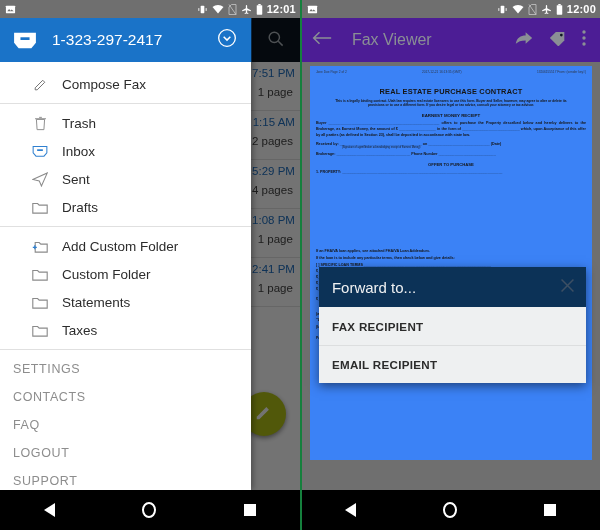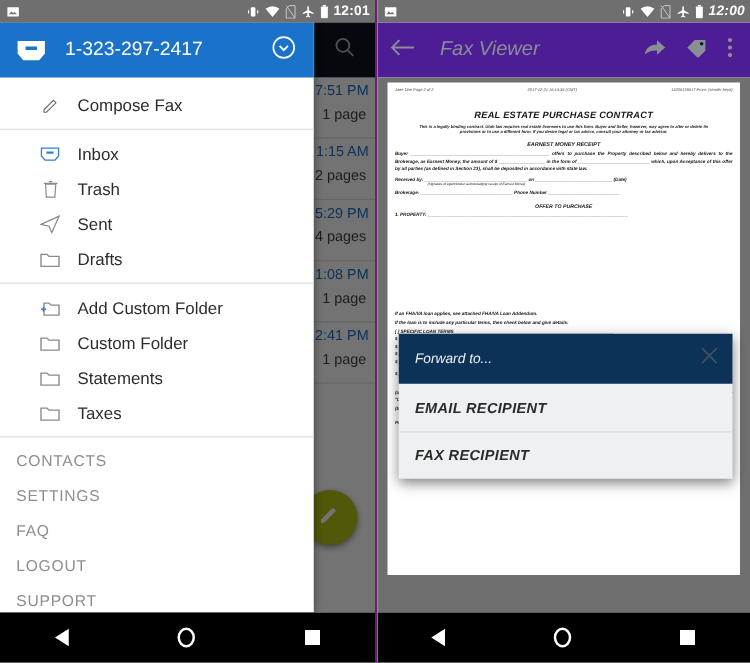--- a/index.html
+++ b/index.html
@@ -4,21 +4,21 @@
 <style>
   * { box-sizing: border-box; margin: 0; padding: 0; }
   html, body {
     width: 600px; height: 530px;
     background: #000;
     font-family: "Liberation Sans", sans-serif;
     overflow: hidden;
   }
   .screens { display: flex; width: 600px; height: 530px; }
   .phone { position: relative; width: 324px; height: 530px; background: #fff; overflow: hidden; }
-  .phone.right { border-left: 2px solid #701a75; font-style: italic; }
+  .phone.right { border-left: 2px solid #15803d; }
 
   
   .statusbar {
     height: 18px; width: 100%;
     display: flex; align-items: center;
     padding: 0 4px 0 5px;
     position: relative; z-index: 40;
   }
   .statusbar.grey { background: #6f6f6f; }
   .statusbar .sb-left { display: flex; align-items: center; gap: 3px; }
@@ -76,21 +76,21 @@
   .d-item.secondary .d-lbl { color: #8d8d8d; font-size: 12.5px; letter-spacing: .6px; }
   .d-item.secondary { padding-left: 13px; height: 28px; }
 
   
   .viewer-bar { height: 44px; background: #4c1d95; display: flex; align-items: center; padding: 0 10px; }
   .viewer-bar .v-title { color: #8a8f95; font-size: 16px; margin-left: 20px; }
   .viewer-bar .v-actions { margin-left: auto; display: flex; align-items: center; gap: 16px; padding-right: 4px; }
   .doc-area { position: absolute; left: 0; top: 62px; right: 0; bottom: 40px; background: #6f6f6f; overflow: hidden; }
   .page {
     position: absolute; left: 8px; right: 8px; top: 4px; bottom: 30px;
-    background: #ffffff; padding: 4px 6px 0 6px; color: #151515;
+    background: #3b82f6; padding: 4px 6px 0 6px; color: #151515;
     font-family: "Liberation Sans", sans-serif;
   }
   .doc-hdr { display: flex; font-size: 3.2px; color: #2a2a2a; justify-content: space-between; opacity: .85; }
   .doc-title { text-align: center; font-weight: bold; font-size: 7.4px; margin-top: 13px; letter-spacing: .2px; }
   .doc-sub { text-align: center; font-size: 3.3px; font-weight: bold; margin-top: 2.5px; line-height: 1.5; padding: 0 14px; }
   .doc-h2 { text-align: center; font-weight: bold; font-size: 4.4px; margin-top: 5px; }
   .doc-p { font-size: 3.7px; font-weight: bold; margin-top: 3px; line-height: 1.55; text-align: justify; }
   .doc-tiny { font-size: 2.6px; margin-left: 26px; }
   .doc-row { font-size: 3.7px; font-weight: bold; margin-top: 3px; }
   .doc-h3 { text-align: center; font-weight: bold; font-size: 4.2px; margin-top: 6px; }
@@ -100,21 +100,21 @@
 
   
   .dialog {
     position: absolute; left: 17px; right: 14px; top: 205px; z-index: 50;
     background: #eef0f1; box-shadow: 0 3px 10px rgba(0,0,0,.5);
   }
   .dlg-head {
     background: #0c3257; height: 40px; display: flex; align-items: center;
     padding: 0 10px 0 13px;
   }
-  .dlg-head .dlg-title { color: #f0f1f2; font-size: 11px; }
+  .dlg-head .dlg-title { color: #f0f1f2; font-size: 15px; }
   .dlg-head .dlg-x { margin-left: auto; }
   .dlg-opt {
     height: 38px; display: flex; align-items: center; padding-left: 13px;
     font-size: 11.6px; font-weight: bold; color: #2b2b2b; letter-spacing: .3px;
   }
   .dlg-opt + .dlg-opt { border-top: 1px solid #dcdedf; }
 
   
   .navbar {
     position: absolute; left: 0; right: 0; bottom: 0; height: 40px;
@@ -255,38 +255,38 @@
             <svg width="15" height="15" viewBox="0 0 24 24">
                 <path d="M3.5 17.3L15.6 5.2l3.2 3.2L6.7 20.5H3.5z" fill="none" stroke="#6d6d6d" stroke-width="1.5"></path>
               </svg>
           </span>
           <span class="d-lbl">Compose Fax</span>
         </div>
         <div class="d-sep"></div>
 
         <div class="d-item">
           <span class="d-ico">
+            <svg width="13" height="15" viewBox="0 0 18 22">
+                <path d="M3 5h12l-1 15H4z" fill="none" stroke="#8a8a8a" stroke-width="1.4"></path>
+                <path d="M1 4h16M7 2h4" stroke="#8a8a8a" stroke-width="1.4"></path>
+              </svg>
+          </span>
+          <span class="d-lbl">Trash</span>
+        </div>
+        <div class="d-item">
+          <span class="d-ico">
             <svg width="16" height="14" viewBox="0 0 28 22">
                 <path d="M2 3h24v11l-5 6H7l-5-6z" fill="none" stroke="#2f80d0" stroke-width="1.8"></path>
                 <path d="M9 8h10v3H9z" fill="#2f80d0"></path>
               </svg>
           </span>
           <span class="d-lbl">Inbox</span>
         </div>
         <div class="d-item">
           <span class="d-ico">
-            <svg width="13" height="15" viewBox="0 0 18 22">
-                <path d="M3 5h12l-1 15H4z" fill="none" stroke="#8a8a8a" stroke-width="1.4"></path>
-                <path d="M1 4h16M7 2h4" stroke="#8a8a8a" stroke-width="1.4"></path>
-              </svg>
-          </span>
-          <span class="d-lbl">Trash</span>
-        </div>
-        <div class="d-item">
-          <span class="d-ico">
             <svg width="16" height="15" viewBox="0 0 22 20">
                 <path d="M1 10L21 1 13 19l-3-7z" fill="none" stroke="#8a8a8a" stroke-width="1.4"></path>
               </svg>
           </span>
           <span class="d-lbl">Sent</span>
         </div>
         <div class="d-item">
           <span class="d-ico">
             <svg width="16" height="13" viewBox="0 0 20 16">
                 <path d="M1 3h6l2 2h10v10H1z" fill="none" stroke="#8a8a8a" stroke-width="1.4"></path>
@@ -325,24 +325,24 @@
           <span class="d-ico">
             <svg width="16" height="13" viewBox="0 0 20 16">
                 <path d="M1 3h6l2 2h10v10H1z" fill="none" stroke="#8a8a8a" stroke-width="1.4"></path>
               </svg>
           </span>
           <span class="d-lbl">Taxes</span>
         </div>
         <div class="d-sep"></div>
 
         <div class="d-item secondary">
+          <span class="d-lbl">SETTINGS</span>
+        </div>
+        <div class="d-item secondary">
           <span class="d-lbl">CONTACTS</span>
-        </div>
-        <div class="d-item secondary">
-          <span class="d-lbl">SETTINGS</span>
         </div>
         <div class="d-item secondary">
           <span class="d-lbl">FAQ</span>
         </div>
         <div class="d-item secondary">
           <span class="d-lbl">LOGOUT</span>
         </div>
         <div class="d-item secondary">
           <span class="d-lbl">SUPPORT</span>
         </div>
@@ -483,22 +483,22 @@
 
       <div class="dialog">
         <div class="dlg-head">
           <span class="dlg-title">Forward to...</span>
           <span class="dlg-x">
             <svg width="17" height="17" viewBox="0 0 20 20">
                 <path d="M3 3l14 14M17 3L3 17" stroke="#3d4f63" stroke-width="1.8"></path>
               </svg>
           </span>
         </div>
+        <div class="dlg-opt">FAX RECIPIENT</div>
         <div class="dlg-opt">EMAIL RECIPIENT</div>
-        <div class="dlg-opt">FAX RECIPIENT</div>
       </div>
     </div>
 
     <div class="navbar">
       <span class="nav-back"></span>
       <span class="nav-home"></span>
       <span class="nav-rec"></span>
     </div>
   </div>
 

